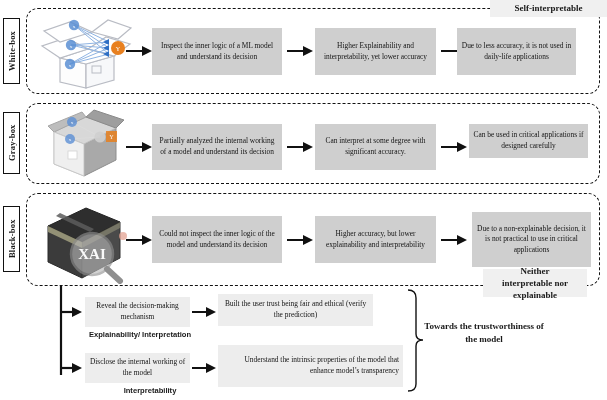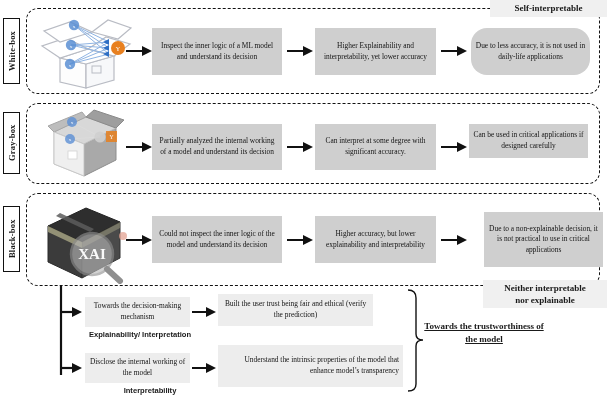--- a/index.html
+++ b/index.html
@@ -84,21 +84,20 @@
     text-align: center;
     font-family: Liberation Sans, sans-serif;
   }
 
   .trust-label {
     font-size: 9px;
     font-weight: 700;
     line-height: 1.45;
     text-align: center;
     font-family: "Liberation Serif", serif;
-    text-decoration: underline;
   }
 
   .illus { position: absolute; }
 </style>
 </head>
 <body>
 
 <div class="abs dashed-region" style="left:26px; top:8px; width:574px; height:86px;"></div>
 
 <div class="abs side-label" style="left:3px; top:18px; width:17px; height:66px;">White-box</div>
@@ -164,21 +163,21 @@
 
 <div class="abs proc-box" style="left:315px; top:28px; width:121px; height:47px;">Higher Explainability and interpretability, yet lower accuracy</div>
 
 <div class="abs arrow" style="left:441px; top:44px; width:26px; height:14px;">
   <svg width="26" height="14">
       <line x1="0" y1="7" x2="16" y2="7" stroke="#111" stroke-width="2"></line>
       <polygon points="16,2 26,7 16,12" fill="#111"></polygon>
     </svg>
 </div>
 
-<div class="abs proc-box" style="left:471px; top:28px; width:119px; height:47px;border-radius:16px;">Due to less accuracy, it is not used in daily-life applications</div>
+<div class="abs proc-box" style="left:457px; top:28px; width:119px; height:47px;">Due to less accuracy, it is not used in daily-life applications</div>
 
 <div class="abs callout" style="left:490px; top:0px; width:117px; height:17px;">Self-interpretable</div>
 
 <div class="abs dashed-region" style="left:26px; top:103px; width:574px; height:81px;"></div>
 
 <div class="abs side-label" style="left:3px; top:112px; width:17px; height:62px;">Gray-box</div>
 
 <div class="illus" style="left:32px; top:106px; width:105px; height:76px;">
   <svg width="105" height="76" viewBox="0 0 105 76">
 
@@ -273,35 +272,35 @@
 
 <div class="abs proc-box" style="left:315px; top:216px; width:121px; height:47px;">Higher accuracy, but lower explainability and interpretability</div>
 
 <div class="abs arrow" style="left:441px; top:233px; width:26px; height:14px;">
   <svg width="26" height="14">
       <line x1="0" y1="7" x2="16" y2="7" stroke="#111" stroke-width="2"></line>
       <polygon points="16,2 26,7 16,12" fill="#111"></polygon>
     </svg>
 </div>
 
-<div class="abs proc-box" style="left:484px; top:212px; width:119px; height:55px;">Due to a non-explainable decision, it is not practical to use in critical applications</div>
-
-<div class="abs callout" style="left:483px; top:280px; width:124px; height:28px;">Neither interpretable nor explainable</div>
+<div class="abs proc-box" style="left:472px; top:212px; width:119px; height:55px;">Due to a non-explainable decision, it is not practical to use in critical applications</div>
+
+<div class="abs callout" style="left:483px; top:269px; width:104px; height:28px;">Neither interpretable nor explainable</div>
 
 <div class="abs" style="left:58px; top:286px; width:30px; height:95px;">
   <svg width="30" height="95">
     <line x1="3" y1="0" x2="3" y2="89" stroke="#111" stroke-width="2.2"></line>
     <line x1="3" y1="26" x2="14" y2="26" stroke="#111" stroke-width="2.2"></line>
     <polygon points="14,21 24,26 14,31" fill="#111"></polygon>
     <line x1="3" y1="82" x2="14" y2="82" stroke="#111" stroke-width="2.2"></line>
     <polygon points="14,77 24,82 14,87" fill="#111"></polygon>
   </svg>
 </div>
 
-<div class="abs proc-box light" style="left:85px; top:297px; width:105px; height:30px;">Towards the decision-making mechanism</div>
+<div class="abs proc-box light" style="left:85px; top:297px; width:105px; height:30px;">Reveal the decision-making mechanism</div>
 
 <div class="abs bold-label" style="left:70px; top:330px; width:140px; height:12px;">Explainability/ Interpretation</div>
 
 <div class="abs arrow" style="left:192px; top:305px; width:24px; height:14px;">
   <svg width="24" height="14">
       <line x1="0" y1="7" x2="14" y2="7" stroke="#111" stroke-width="2"></line>
       <polygon points="14,2 24,7 14,12" fill="#111"></polygon>
     </svg>
 </div>
 

